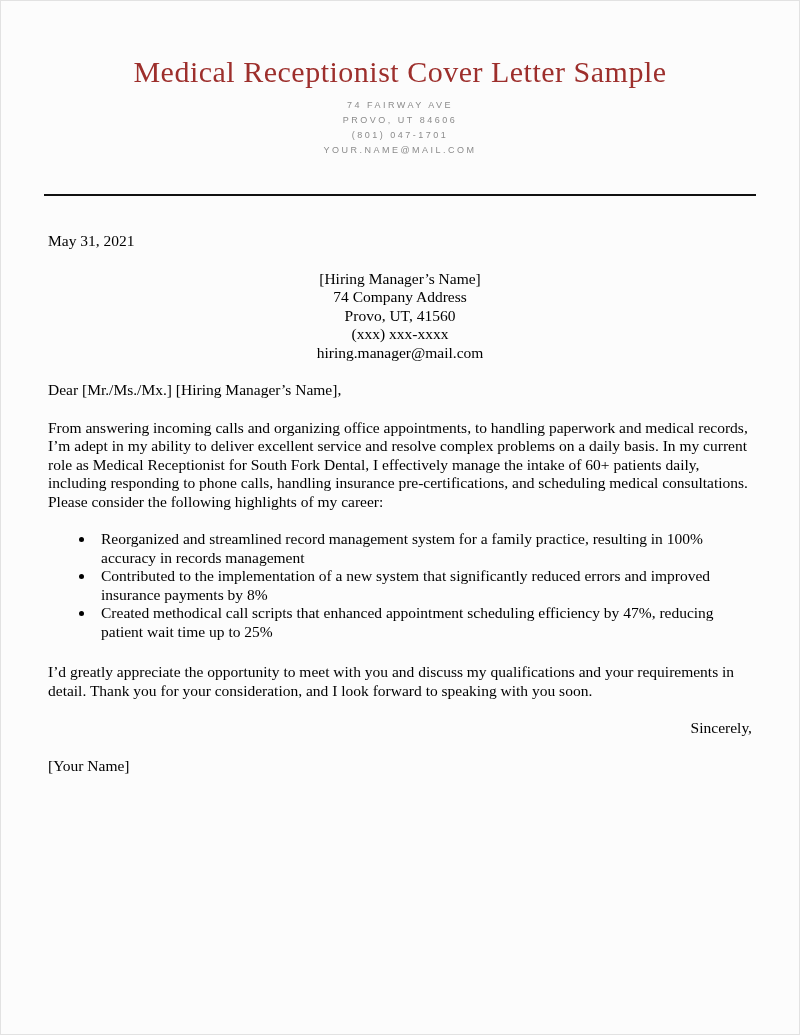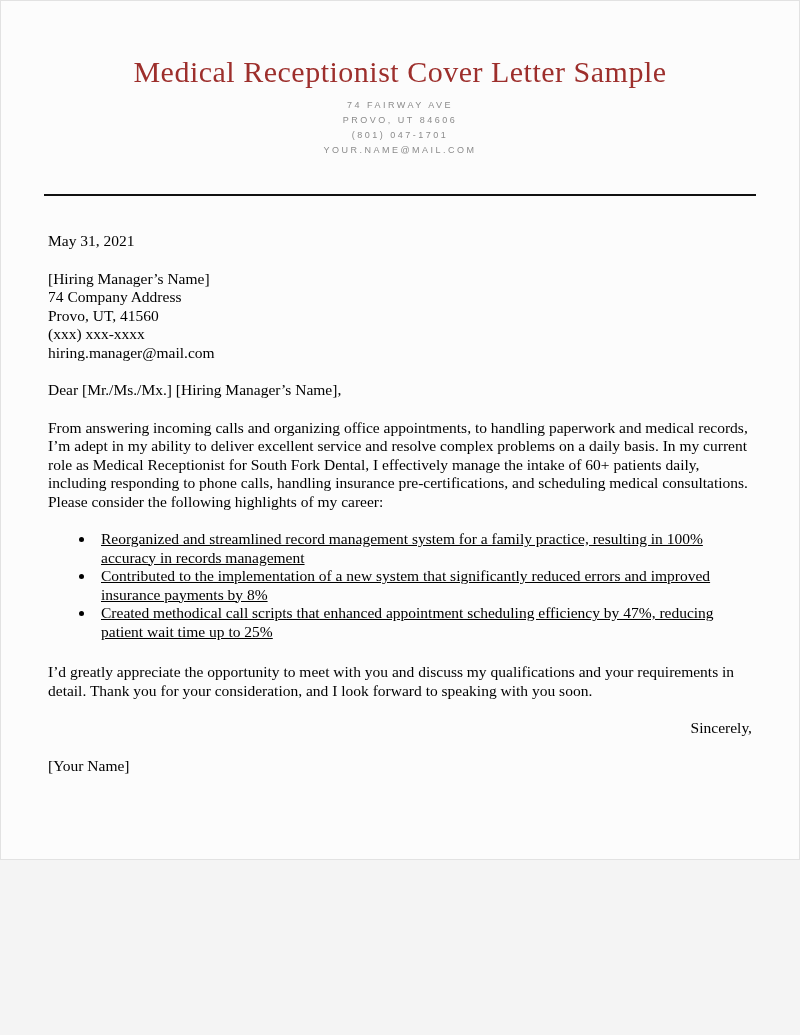--- a/index.html
+++ b/index.html
@@ -6,21 +6,21 @@
   html, body { background: #f4f4f4; }
   body {
     width: 800px;
     height: 1035px;
     margin: 0 auto;
     font-family: "Liberation Serif", serif;
     color: #000;
   }
   .page {
     width: 800px;
-    height: 860px;
+    height: 1035px;
     background: #fcfcfc;
     border: 1px solid #e2e2e2;
     overflow: hidden;
   }
   .doc-header { text-align: center; }
   .doc-title {
     margin-top: 54px;
     font-family: "Liberation Serif", serif;
     font-weight: 400;
     font-size: 30px;
@@ -42,27 +42,26 @@
     border: none;
     border-top: 2px solid #111;
     margin: 36px 43px 0 43px;
   }
   .letter-body {
     margin: 36px 47px 0 47px;
     font-size: 15.5px;
     line-height: 18.5px;
   }
   .letter-body p { margin: 0 0 19px 0; }
-  .block { margin: 0 0 19px 0; }
+  .block { margin: 0 0 19px 0; text-align: center; }
   .block div { line-height: 18.5px; }
   ul.highlights {
     margin: 0 0 22px 0;
     padding-left: 47px;
     list-style: disc outside;
-    text-decoration: underline;
   }
   ul.highlights li {
     padding-left: 6px;
     line-height: 18.5px;
     margin: 0;
   }
   .valediction { margin-top: 24px; text-align: right; }
   .signature { margin-top: 36px; }
 </style>
 </head>

